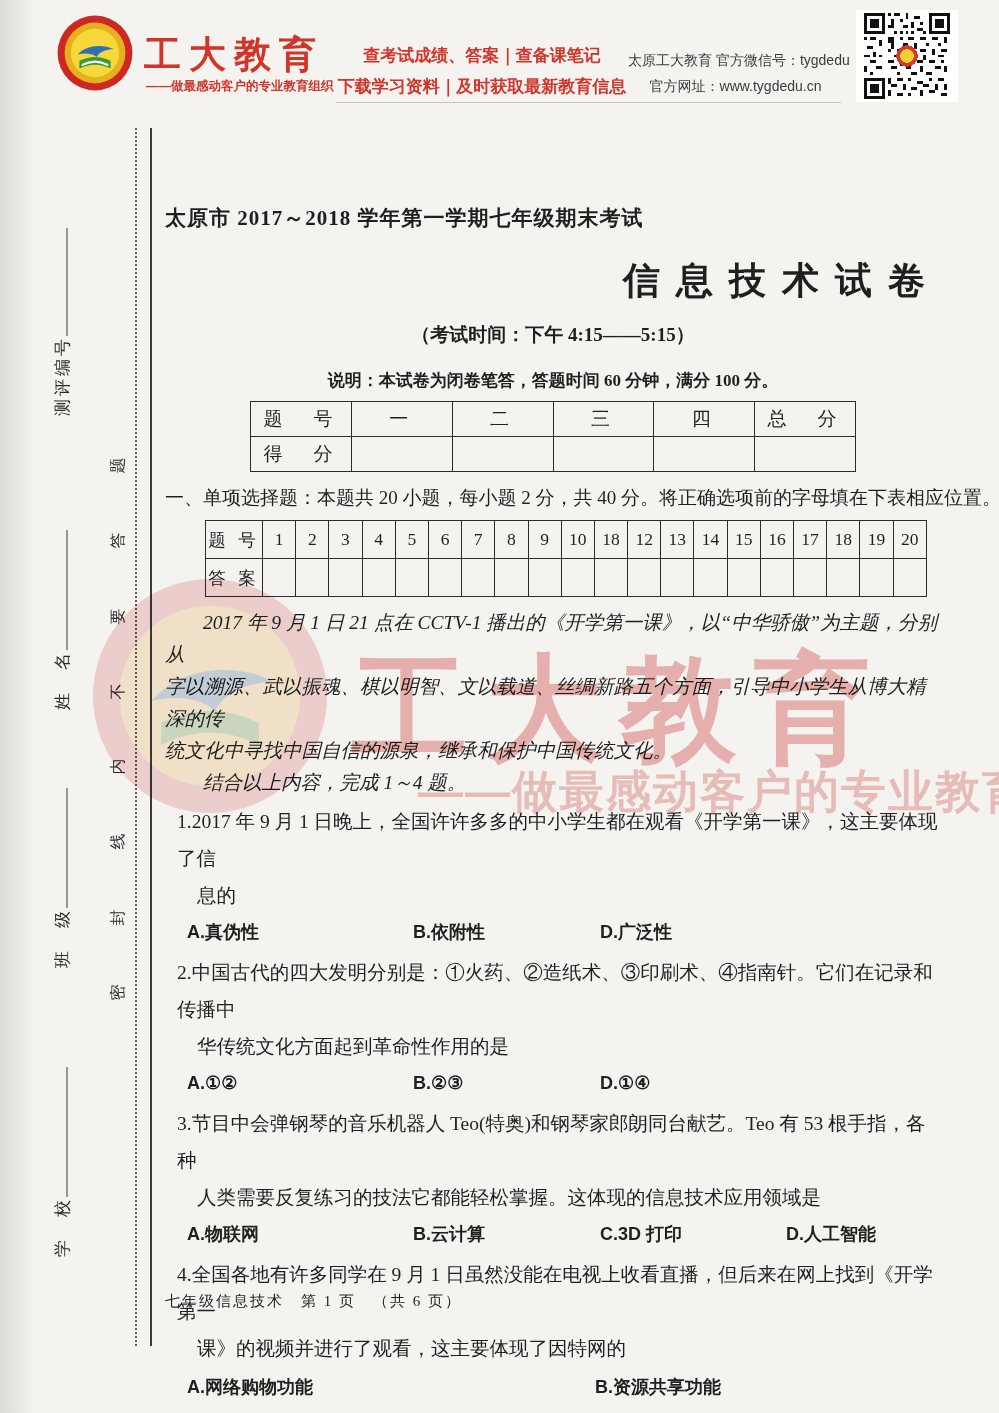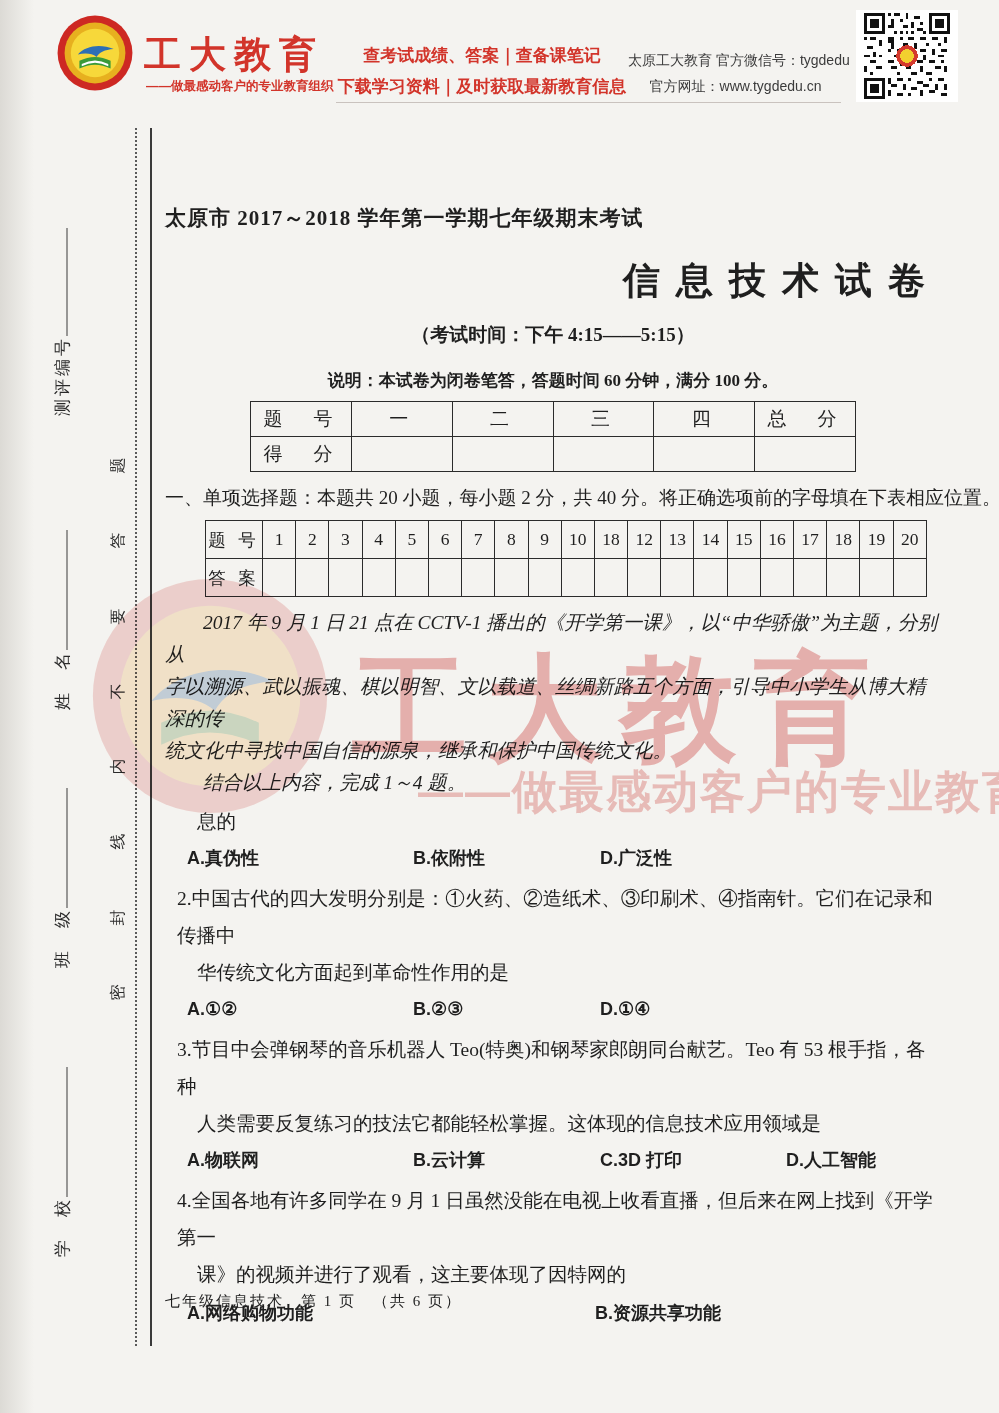--- a/index.html
+++ b/index.html
@@ -265,20 +265,21 @@
     </table>
 
   <div class="passage">
     <div class="indent">2017 年 9 月 1 日 21 点在 CCTV-1 播出的《开学第一课》，以“中华骄傲”为主题，分别从</div>
     <div>字以溯源、武以振魂、棋以明智、文以载道、丝绸新路五个方面，引导中小学生从博大精深的传</div>
     <div>统文化中寻找中国自信的源泉，继承和保护中国传统文化。</div>
     <div class="prompt">结合以上内容，完成 1～4 题。</div>
   </div>
 
   <div class="question">
+    <div class="q-first">1.2017 年 9 月 1 日晚上，全国许许多多的中小学生都在观看《开学第一课》，这主要体现了信</div>
     <div class="q-cont">息的</div>
     <div class="opts opts-4">
       <span>A.真伪性</span>
       <span>B.依附性</span>
       <span>D.广泛性</span>
     </div>
   </div>
 
   <div class="question">
     <div class="q-first">2.中国古代的四大发明分别是：①火药、②造纸术、③印刷术、④指南针。它们在记录和传播中</div>

